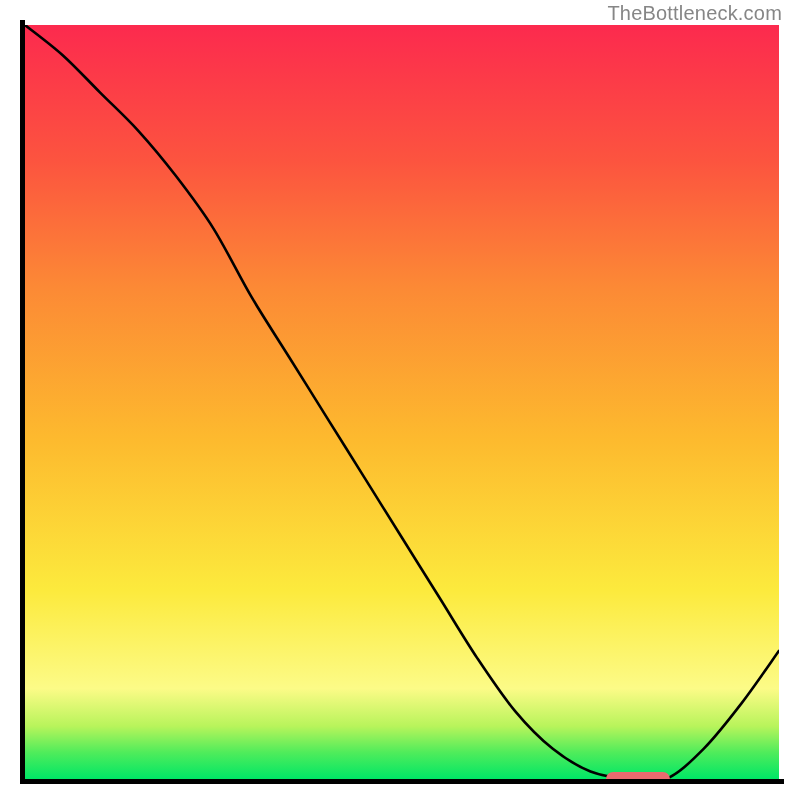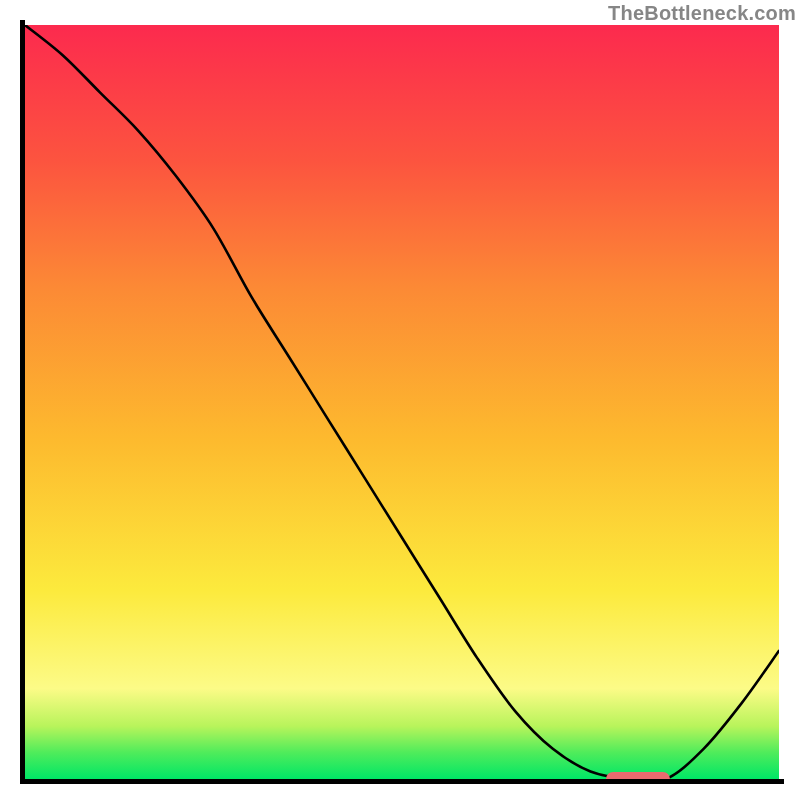--- a/index.html
+++ b/index.html
@@ -47,25 +47,25 @@
     height: 764px;
   }
   .axis-bottom {
     left: 20px;
     top: 779px;
     width: 764px;
     height: 5px;
   }
   .watermark {
     position: absolute;
-    right: 4px;
+    right: 18px;
     top: 2px;
     font-family: Arial, Helvetica, sans-serif;
     font-size: 20px;
-    font-weight: 700;
+    font-weight: 400;
     color: #868686;
     letter-spacing: 0.2px;
   }
   .plateau-marker {
     position: absolute;
     height: 14px;
     border-radius: 7px;
     background: #e96a6f;
   }
 </style>

